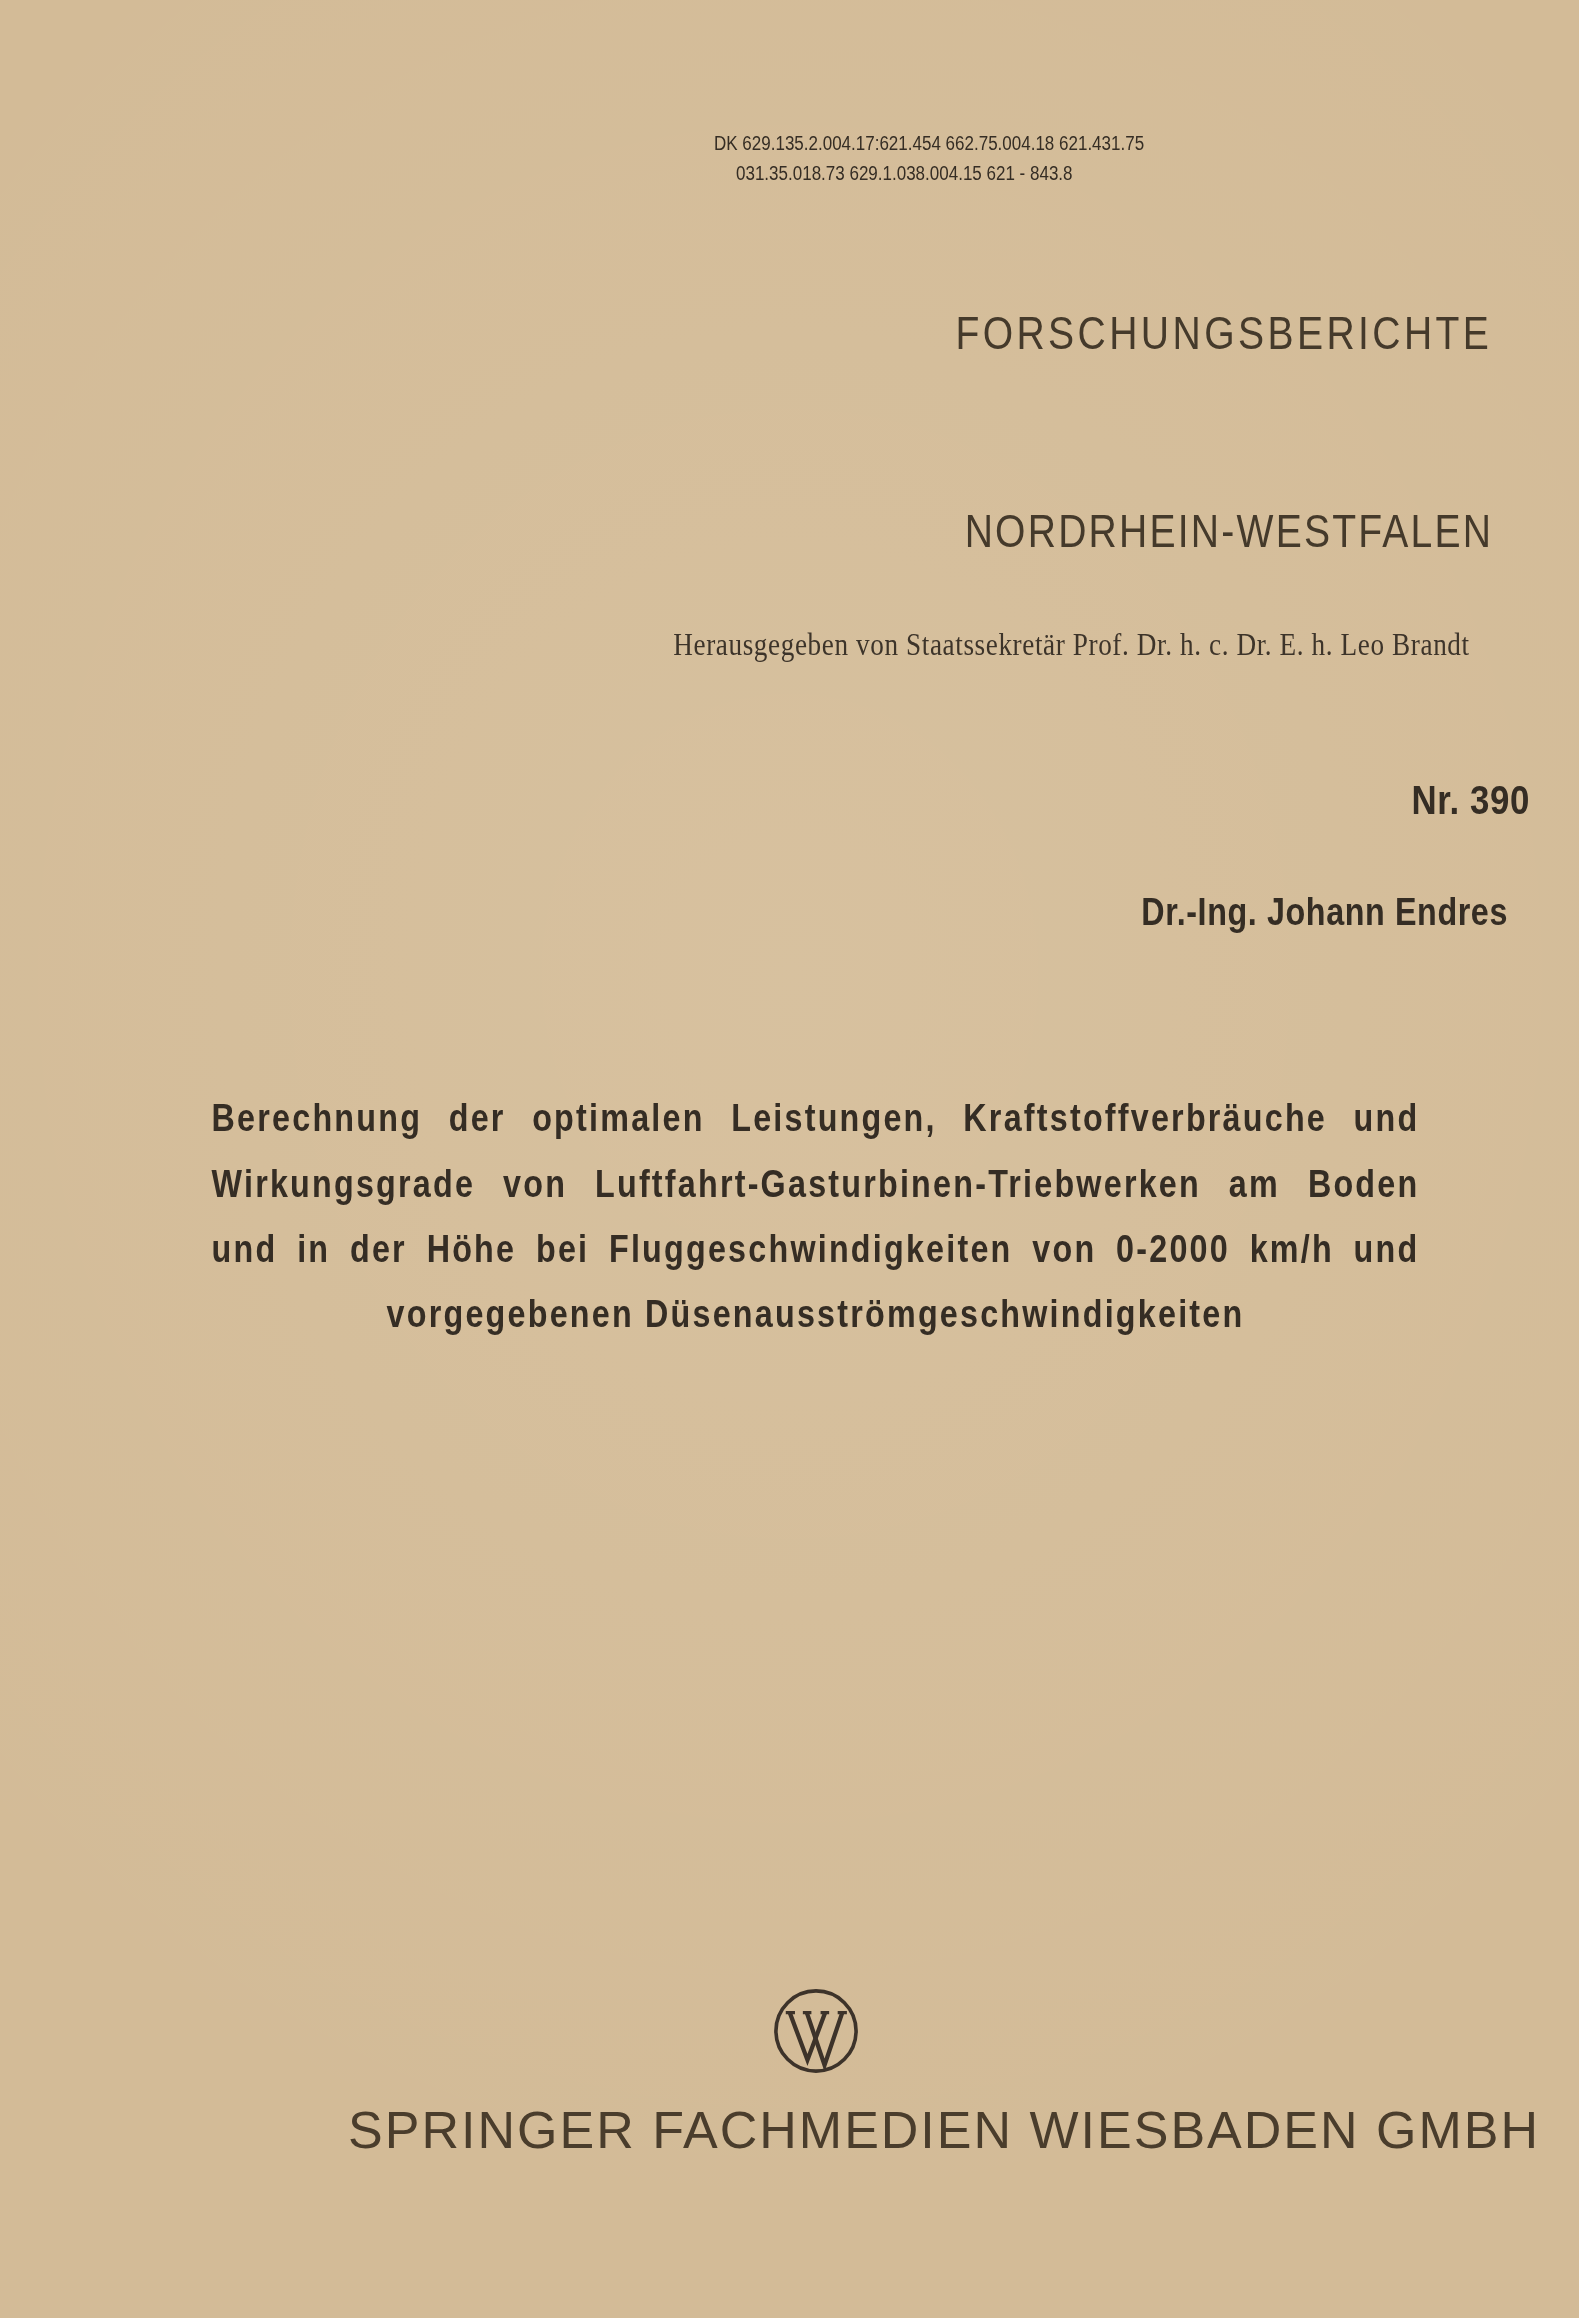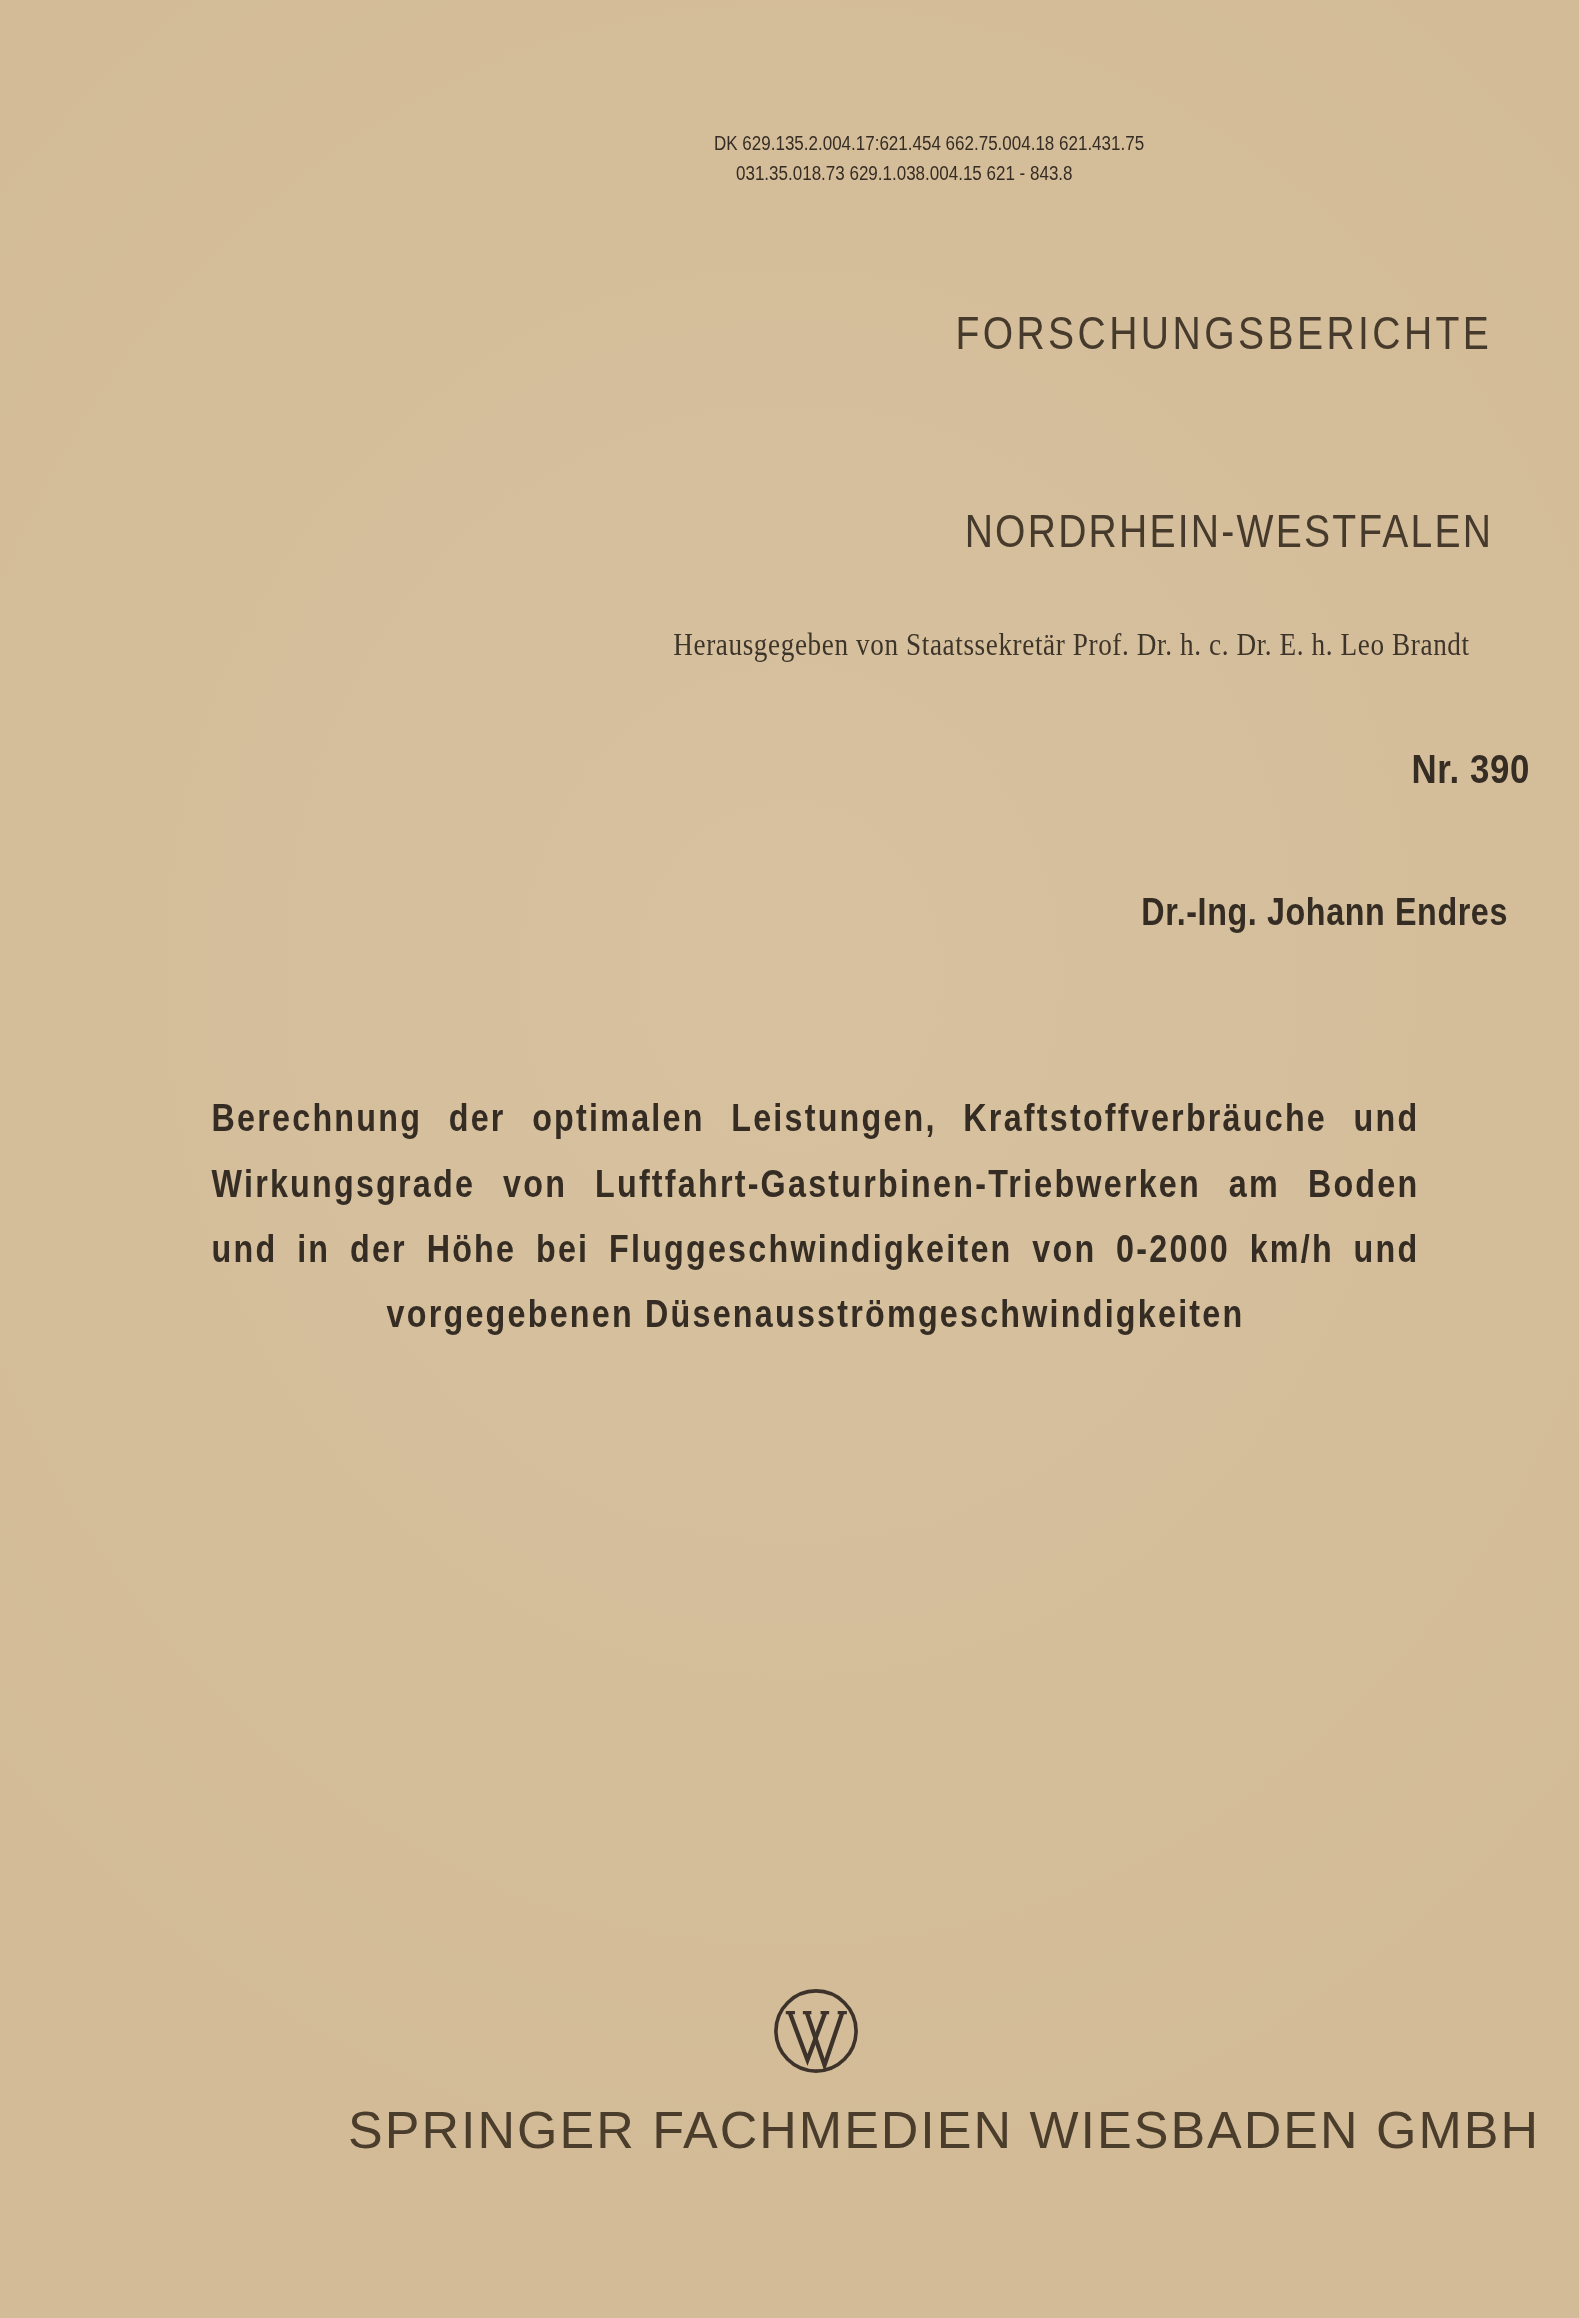--- a/index.html
+++ b/index.html
@@ -78,21 +78,21 @@
     <span class="cond series-line series-1">FORSCHUNGSBERICHTE</span>
   </div>
   <div class="col txt" style="top: 478px; margin-top: 29px;">
     <span class="cond series-line series-3">NORDRHEIN-WESTFALEN</span>
   </div>
 
   <div class="col txt" style="top: 627px; font-family: Liberation Serif, serif;">
     <span class="cond editor-line">Herausgegeben von Staatssekretär Prof. Dr. h. c. Dr. E. h. Leo Brandt</span>
   </div>
 
-  <div class="col txt" style="top: 747px;">
+  <div class="col txt" style="top: 778px;">
     <span class="cond issue-line">Nr. 390</span>
   </div>
 
   <div class="col txt" style="top: 892px;">
     <span class="cond author-line">Dr.-Ing. Johann Endres</span>
   </div>
 
   <div class="title-line title-justify" style="top: 1098px;">Berechnung der optimalen Leistungen, Kraftstoffverbräuche und</div>
   <div class="title-line title-justify" style="top: 1164px;">Wirkungsgrade von Luftfahrt-Gasturbinen-Triebwerken am Boden</div>
   <div class="title-line title-justify" style="top: 1229px;">und in der Höhe bei Fluggeschwindigkeiten von 0-2000 km/h und</div>

